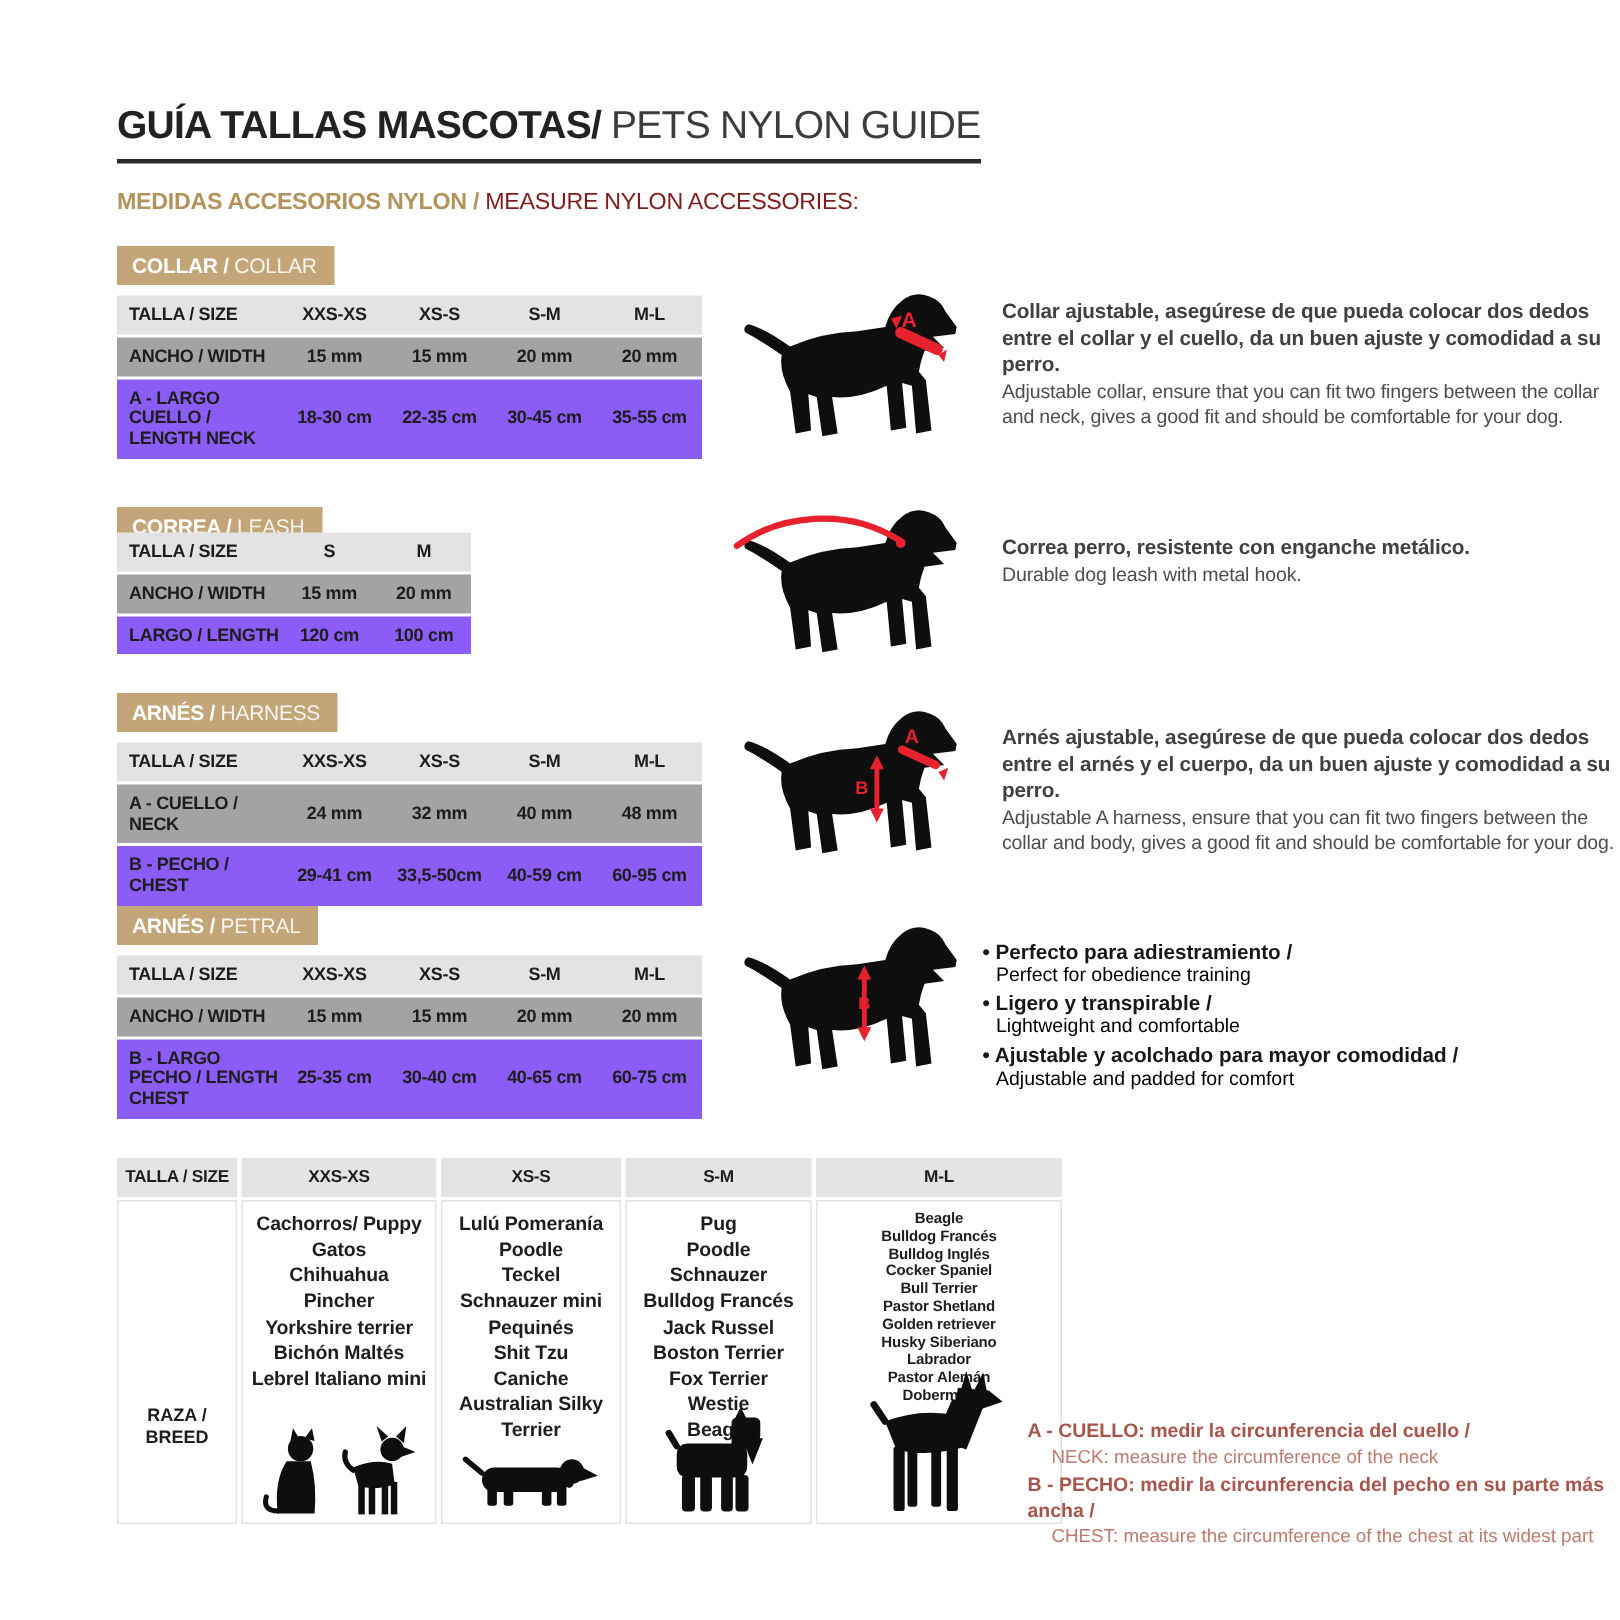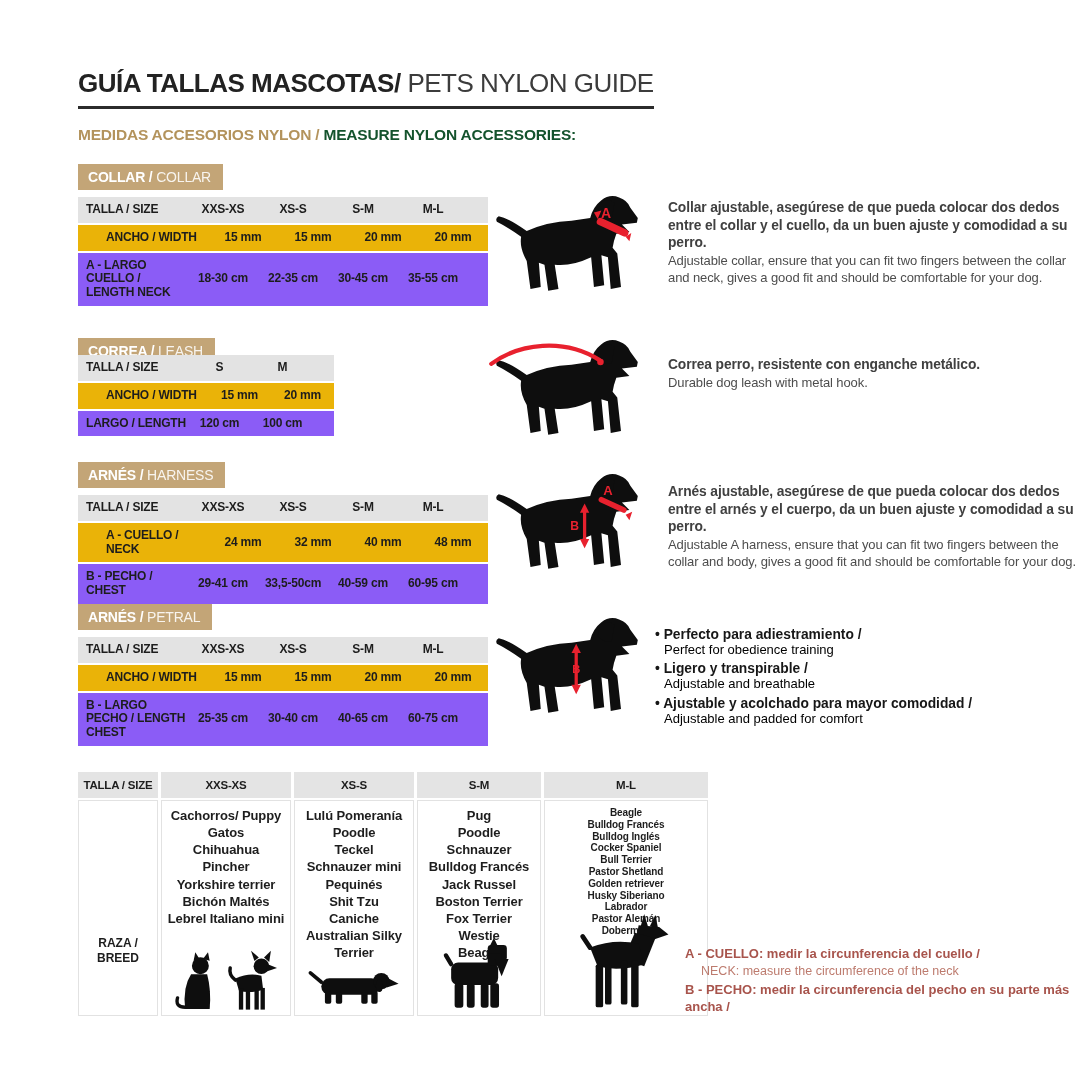--- a/index.html
+++ b/index.html
@@ -7,32 +7,32 @@
     width:1080px;height:1080px;position:relative;background:#ffffff;
     font-family:"Liberation Sans","DejaVu Sans",sans-serif;color:#1d1d1d;
     overflow:hidden;
   }
   .abs{position:absolute;}
   
   .title{left:78px;top:68px;font-size:26px;font-weight:700;letter-spacing:-0.5px;
          color:#222;border-bottom:3px solid #2b2b2b;padding-bottom:7px;}
   .title .lite{font-weight:400;color:#3c3c3c;}
   .subtitle{left:78px;top:126px;font-size:15.5px;font-weight:700;color:#b3935c;letter-spacing:-0.2px;}
-  .subtitle .lite{font-weight:700;color:#14532d;}
+  .subtitle .lite{font-weight:400;color:#7f1d1d;}
   
   .badge{background:var(--tan,#c3a577);color:#fff;font-size:14px;font-weight:700;
          padding:5px 12px 5px 10px;display:inline-block;letter-spacing:-0.2px;}
   .badge .lite{font-weight:400;color:rgba(255,255,255,0.88);}
   
   .acc-table{display:block;}
   .trow{display:grid;margin-bottom:2px;align-items:center;}
   .t5 .trow{grid-template-columns:110px repeat(4,70px);}
   .t3 .trow{grid-template-columns:110px 63px 63px;}
   .trow.header{background:#e3e3e3;}
-  .trow.gray{background:#eab308;padding-left:20px;}
+  .trow.gray{background:#a3a3a3;}
   .trow.plain{background:#8b5cf6;}
   .tcell{font-size:12px;font-weight:700;text-align:center;padding:6px 2px;line-height:1.15;letter-spacing:-0.2px;}
   .tcell.first{text-align:left;padding-left:8px;}
   
   .desc{width:408px;font-size:13.8px;line-height:1.28;letter-spacing:-0.1px;}
   .desc .es{font-weight:700;color:#404040;}
   .desc .en{font-weight:400;color:#4d4d4d;font-size:13px;margin-top:1px;}
   .bullets{width:420px;}
   .bullet-item{margin-bottom:3px;}
   .bullet-item .b-es{font-weight:700;font-size:13.8px;color:#171717;}
@@ -233,21 +233,21 @@
     </g>
   </svg>
 </div>
 <div class="abs bullets" style="left:655px;top:627px;">
     <div class="bullet-item">
       <div class="b-es">Perfecto para adiestramiento /</div>
       <div class="b-en">Perfect for obedience training</div>
     </div>
     <div class="bullet-item">
       <div class="b-es">Ligero y transpirable /</div>
-      <div class="b-en">Adjustable and breathable</div>
+      <div class="b-en">Lightweight and comfortable</div>
     </div>
     <div class="bullet-item">
       <div class="b-es">Ajustable y acolchado para mayor comodidad /</div>
       <div class="b-en">Adjustable and padded for comfort</div>
     </div>
   </div>
 
 <div class="abs breed-wrap">
   <div class="breed-head">
     <div class="hcell">TALLA / SIZE</div>
@@ -379,14 +379,15 @@
   </div>
 </div>
 
 <div class="abs notes">
     <div class="note-item">
       <div class="b-es">A - CUELLO: medir la circunferencia del cuello /</div>
       <div class="b-en">NECK: measure the circumference of the neck</div>
     </div>
     <div class="note-item">
       <div class="b-es">B - PECHO: medir la circunferencia del pecho en su parte más ancha /</div>
+      <div class="b-en">CHEST: measure the circumference of the chest at its widest part</div>
     </div>
   </div>
 
 </body></html>

